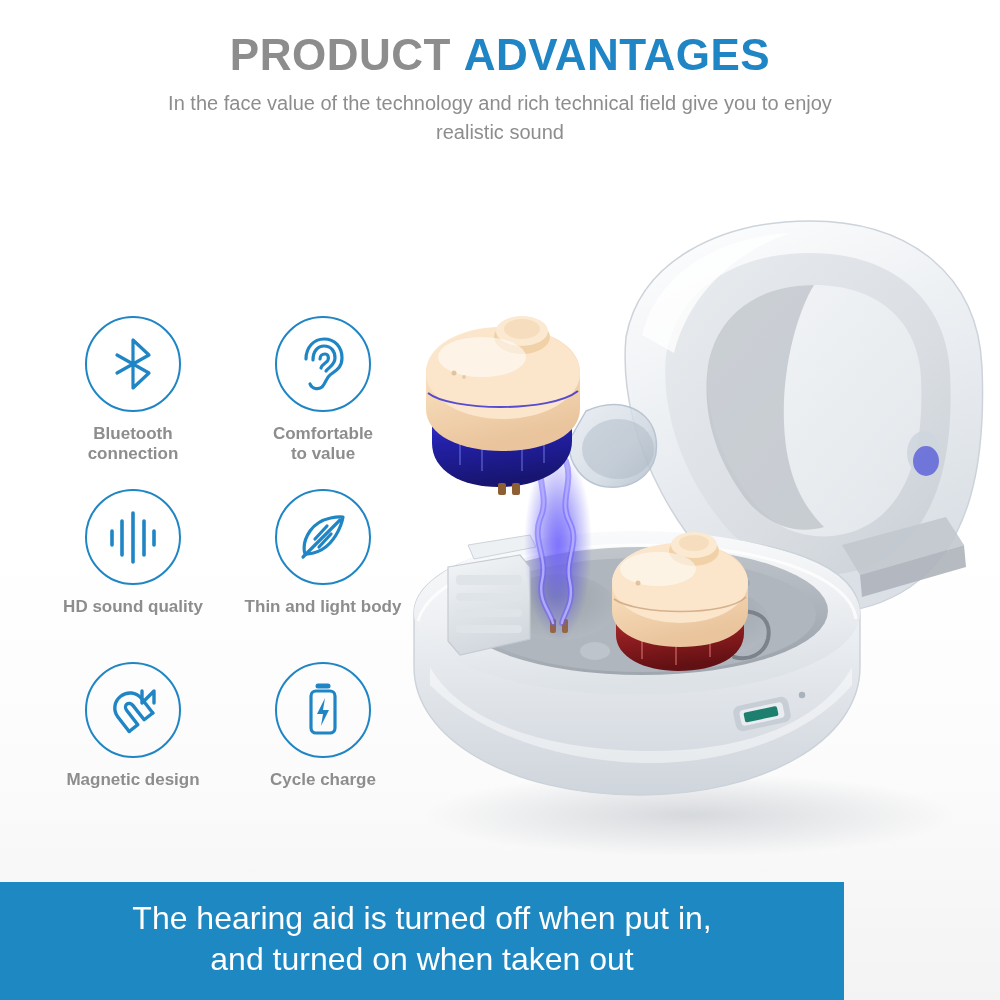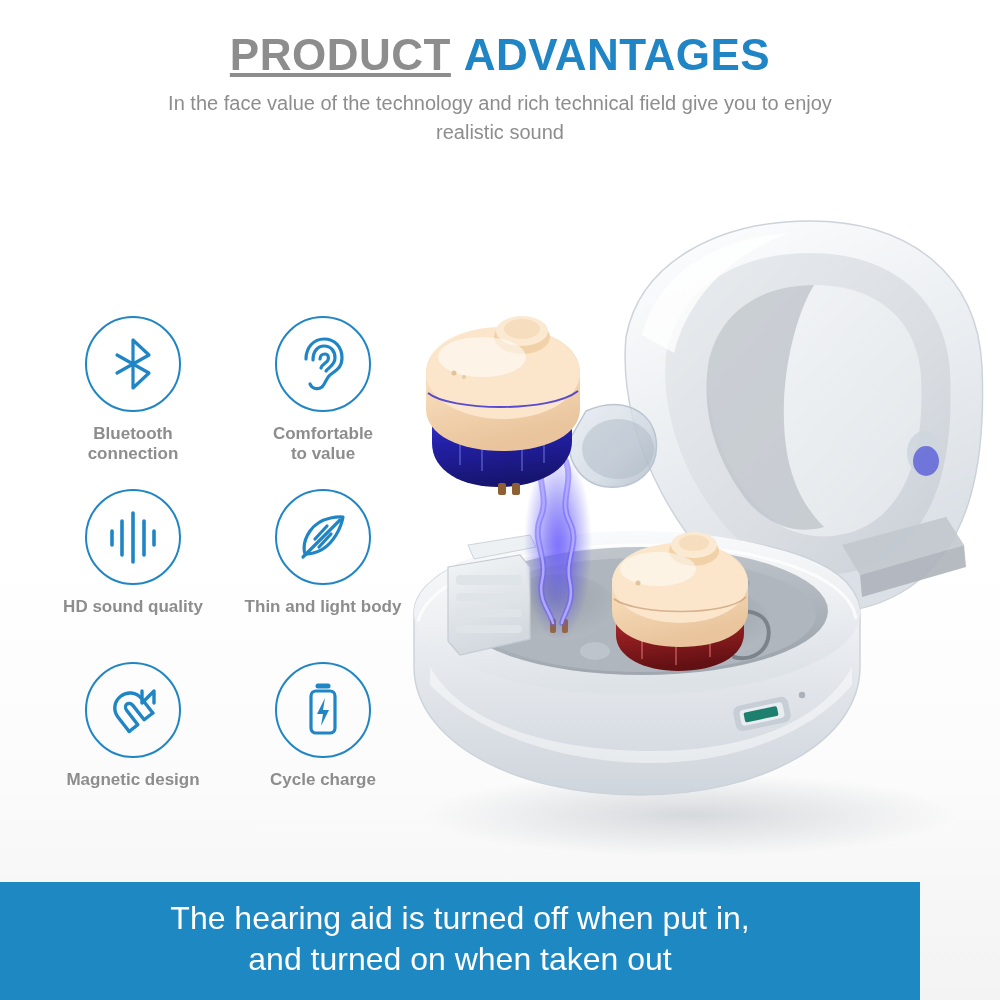--- a/index.html
+++ b/index.html
@@ -32,21 +32,21 @@
     text-align: center;
     padding-top: 30px;
   }
   .title {
     font-size: 44px;
     font-weight: bold;
     letter-spacing: 0.5px;
     line-height: 1.12;
     white-space: nowrap;
   }
-  .title .t-gray { color: #8d8d8d; text-decoration: underline; }
+  .title .t-gray { color: #8d8d8d; }
   .title .t-blue { color: #1f85c4; margin-top: 28px; }
 
   .subtitle {
     margin: 10px auto 0 auto;
     width: 700px;
     font-size: 20px;
     color: #8d8d8d;
     line-height: 1.45;
   }
 
@@ -87,21 +87,21 @@
     line-height: 1.18;
     white-space: pre-line;
     font-weight: bold;
   }
 
   
   .banner {
     position: absolute;
     left: 0;
     bottom: 0;
-    width: 920px;
+    width: 844px;
     height: 118px;
     background: #1e88c2;
     display: flex;
     align-items: center;
     justify-content: center;
   }
   .banner-text {
     color: #ffffff;
     font-size: 32px;
     line-height: 1.28;

